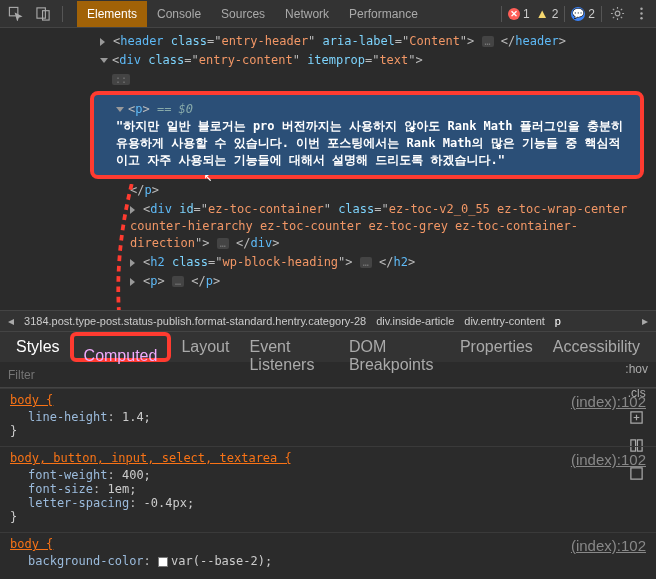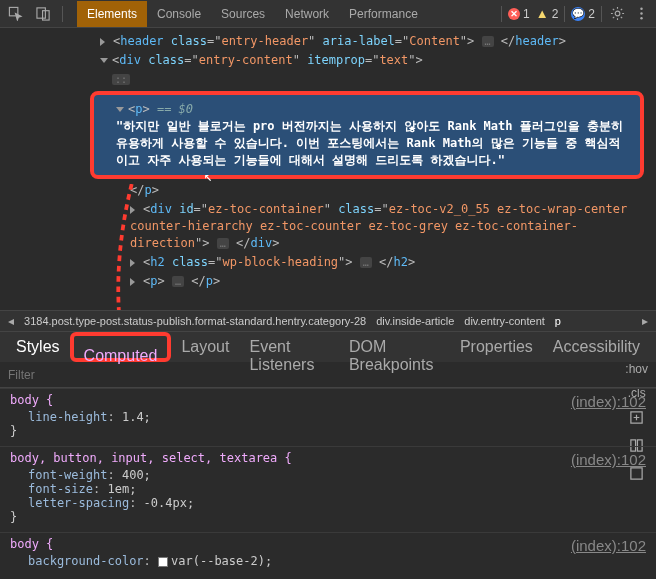--- a/index.html
+++ b/index.html
@@ -81,21 +81,21 @@
     display:flex; background:#2b2b2b; border-bottom:1px solid #444;
     height:26px; padding:0 8px; font-family: sans-serif; font-size:12px; color:#888;
     gap:10px;
   }
   .filter-input { background:transparent; border:none; color:#ccc; flex:1; font-size:12px; outline:none; }
   .filter-right { display:flex; align-items:center; gap:10px; color:#aaa;flex-direction:column; }
   .filter-right svg { width:15px; height:15px; }
   .styles-panel { background:#2b2b2b; padding:0; height: 200px; overflow:hidden; }
   .rule { border-top:1px solid #3a3a3a; padding:4px 10px 8px 10px; position:relative; }
   .rule-header { display:flex; justify-content:space-between; color:#bbb; }
-  .selector { color:#f0abfc; }
+  .selector { color:#f97316;text-decoration:underline; }
   .origin { color:#888; text-decoration: underline; font-family: sans-serif; font-size:15px;text-align:right; }
   .decl { padding-left: 18px; }
   .prop { color:#9bbbdc; }
   .val { color:#cccccc; }
   .swatch { display:inline-block; width:10px; height:10px; border:1px solid #777; background:#fff; vertical-align:middle; margin-right:3px; }
   .badge-num { color:#ccc; }
   .red-arrow {
     position:absolute;
     left: 112px;
     top: 156px;

